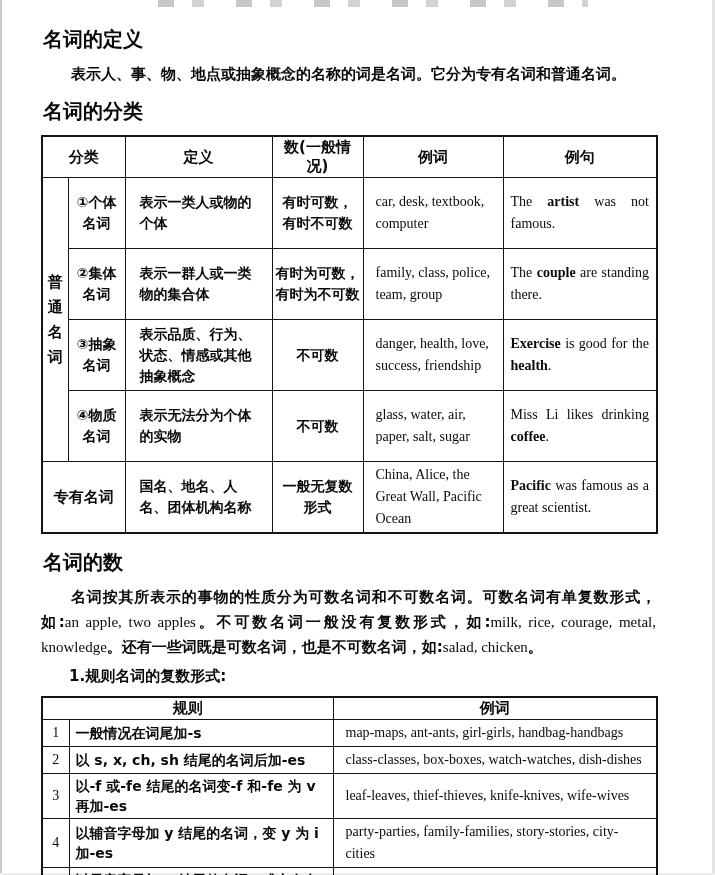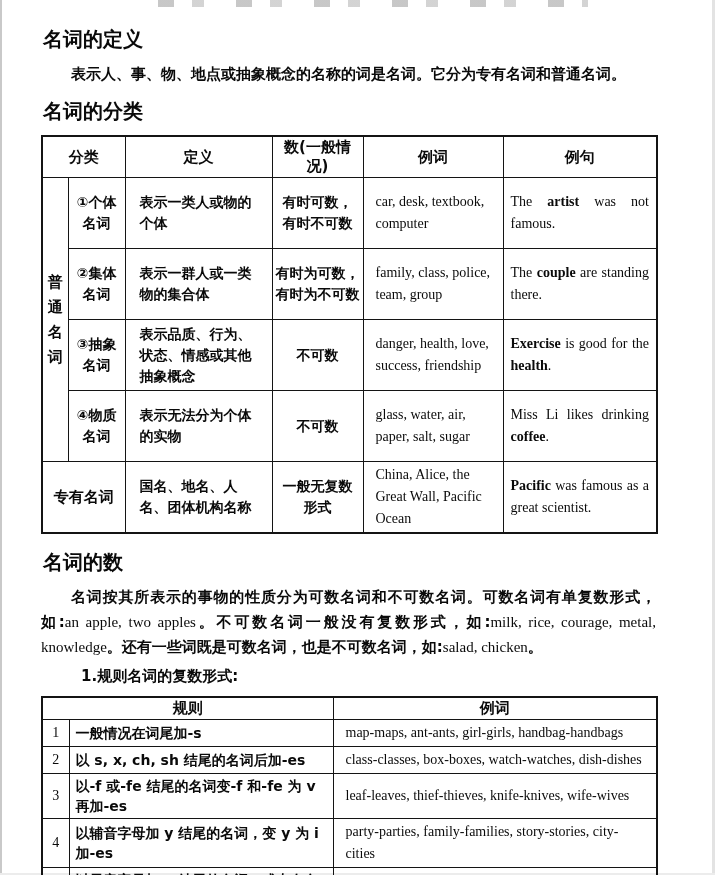--- a/index.html
+++ b/index.html
@@ -25,21 +25,21 @@
   .h-section { font-size:20px; font-weight:bold; margin-left:2px; }
   .h-def  { margin-top:26px; }
   .h-cls  { margin-top:11px; }
   .h-num  { margin-top:15px; }
   .para {
     font-size:15px; font-weight:bold; line-height:25px;
     text-indent:2em; text-align:justify; margin-top:9px;
   }
   .ren { font-family:"Liberation Serif", serif; font-weight:normal; }
   .rb  { font-weight:bold; }
-  .subheading { font-size:15px; font-weight:bold; margin:7px 0 0 40px; }
+  .subheading { font-size:15px; font-weight:bold; margin:7px 0 0 28px; }
 
   table { border-collapse:collapse; table-layout:fixed; margin-top:10px; width:615px; }
   table, td, th { border:1.5px solid #141414; }
   table { border-width:2px; }
   th {
     font-size:15px; font-weight:bold; text-align:center; height:22px;
     padding:1px 2px; vertical-align:middle;
   }
   td { vertical-align:middle; font-size:14px; }
   .pre { white-space:pre-line;font-family:Liberation Serif, serif; }

